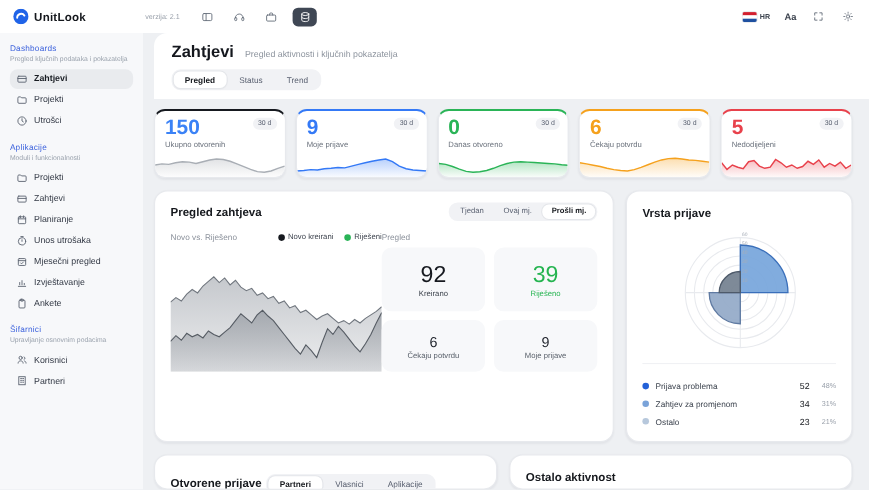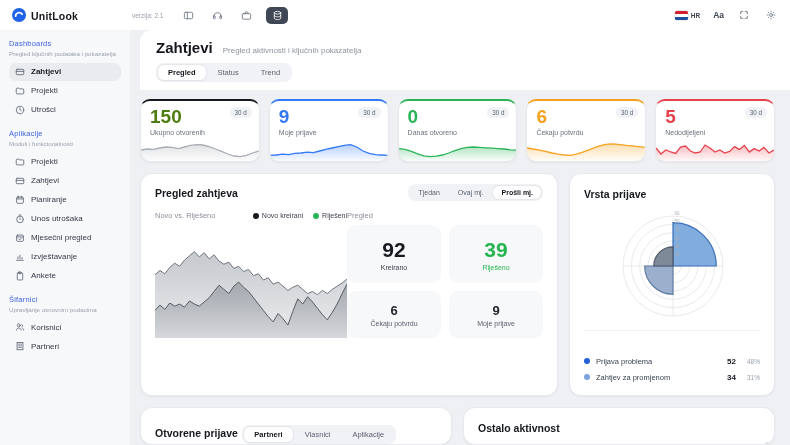--- a/index.html
+++ b/index.html
@@ -61,29 +61,29 @@
   .ov-body{display:grid;grid-template-columns:1fr 196px;}
   .chart-head{display:flex;align-items:center;justify-content:space-between;margin-bottom:4px}
   .chart-label{font-size:7.5px;color:#8b919b}
   .legend{display:flex;gap:10px;align-items:center}
   .lg{display:flex;align-items:center;gap:3px;font-size:7px;color:#3c424d}
   .dot{width:6px;height:6px;border-radius:50%;flex:none}
   #ovchart{width:100%;height:114px}
   .stats-label{font-size:7.5px;color:#8b919b;margin-bottom:5px}
   .stats-grid{display:grid;grid-template-columns:1fr 1fr;grid-template-rows:58px 47px;gap:8px}
   .stile{background:#f7f8fa;border-radius:9px;display:flex;flex-direction:column;align-items:center;justify-content:center;gap:2px}
-  .stile .v{font-weight:700}
+  .stile .v{font-weight:400}
   .stile.big .v{font-size:21px}
   .stile.small .v{font-size:13px;color:#23272f}
   .stile .l{font-size:7px;color:#59606a}
   #polar{margin:2px auto 0}
-  .v-legend{margin-top:2px;border-top:1px solid #f0f1f4;padding-top:22px}
+  .v-legend{margin-top:2px;border-top:1px solid #f0f1f4;padding-top:12px}
   .vrow{display:flex;align-items:center;gap:6px;padding:3.5px 0}
   .vl{flex:1;font-size:7.5px;color:#3c434e}
-  .vv{font-size:8px;font-weight:700;color:#15181d}
+  .vv{font-size:8px;font-weight:400;color:#15181d}
   .vp{font-size:6.5px;color:#9aa1ab;width:18px;text-align:right}
   
   .bottom-row{display:grid;grid-template-columns:1fr 312px;gap:11px;flex:1;min-height:0}
   .bottom-row .card{overflow:hidden}
   .or-tabs{margin:7px 0 10px}
   .activity{position:relative}
   .act-item{display:flex;gap:8px;padding:8px 12px 8px 0}
   .avatar{width:24px;height:24px;border-radius:50%;color:#fff;font-size:7.5px;font-weight:700;display:flex;align-items:center;justify-content:center;flex:none}
   .act-body{flex:1;min-width:0}
   .act-l1{display:flex;align-items:baseline;gap:4px}
@@ -273,21 +273,21 @@
         <span class="tab">Status</span>
         <span class="tab">Trend</span>
       </div>
     </div>
 
     <div class="content">
 
       <div class="kpi-row">
         <div class="kpi" style="border-top-color: rgb(22, 25, 31);">
           <div class="kpi-top">
-            <div class="kpi-value" style="color: #4d7c0f;">150</div>
+            <div class="kpi-value" style="color: #3b82f6;">150</div>
             <div class="kpi-label">Ukupno otvorenih</div>
           </div>
           <span class="kpi-badge">30 d</span>
           <svg class="spark" viewBox="0 0 100 24" preserveAspectRatio="none">
               <defs>
                 <linearGradient id="sg0" x1="0" y1="0" x2="0" y2="1">
                   <stop offset="0" stop-color="#a9aeb5" stop-opacity=".35"></stop>
                   <stop offset="1" stop-color="#a9aeb5" stop-opacity=".03"></stop>
                 </linearGradient>
               </defs>
@@ -457,20 +457,26 @@
               <span class="vl">Prijava problema</span>
               <span class="vv">52</span>
               <span class="vp">48%</span>
             </div>
             <div class="vrow">
               <i class="dot" style="background: rgb(122, 163, 217);"></i>
               <span class="vl">Zahtjev za promjenom</span>
               <span class="vv">34</span>
               <span class="vp">31%</span>
             </div>
+            <div class="vrow">
+              <i class="dot" style="background: rgb(183, 200, 220);"></i>
+              <span class="vl">Ostalo</span>
+              <span class="vv">23</span>
+              <span class="vp">21%</span>
+            </div>
           </div>
         </section>
       </div>
 
       <div class="bottom-row">
         <section class="card">
           <span class="card-title">Otvorene prijave</span>
           <div class="tabs or-tabs">
             <span class="tab active">Partneri</span>
             <span class="tab">Vlasnici</span>

